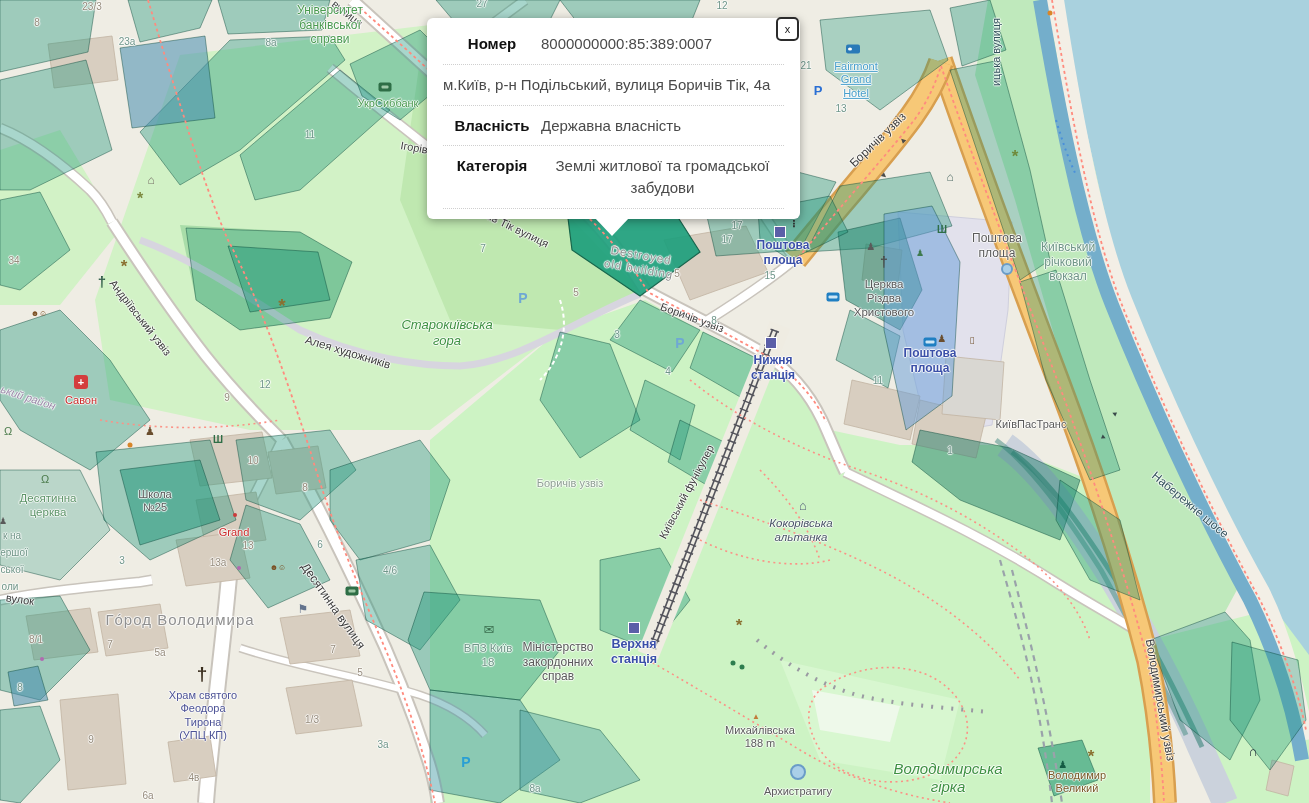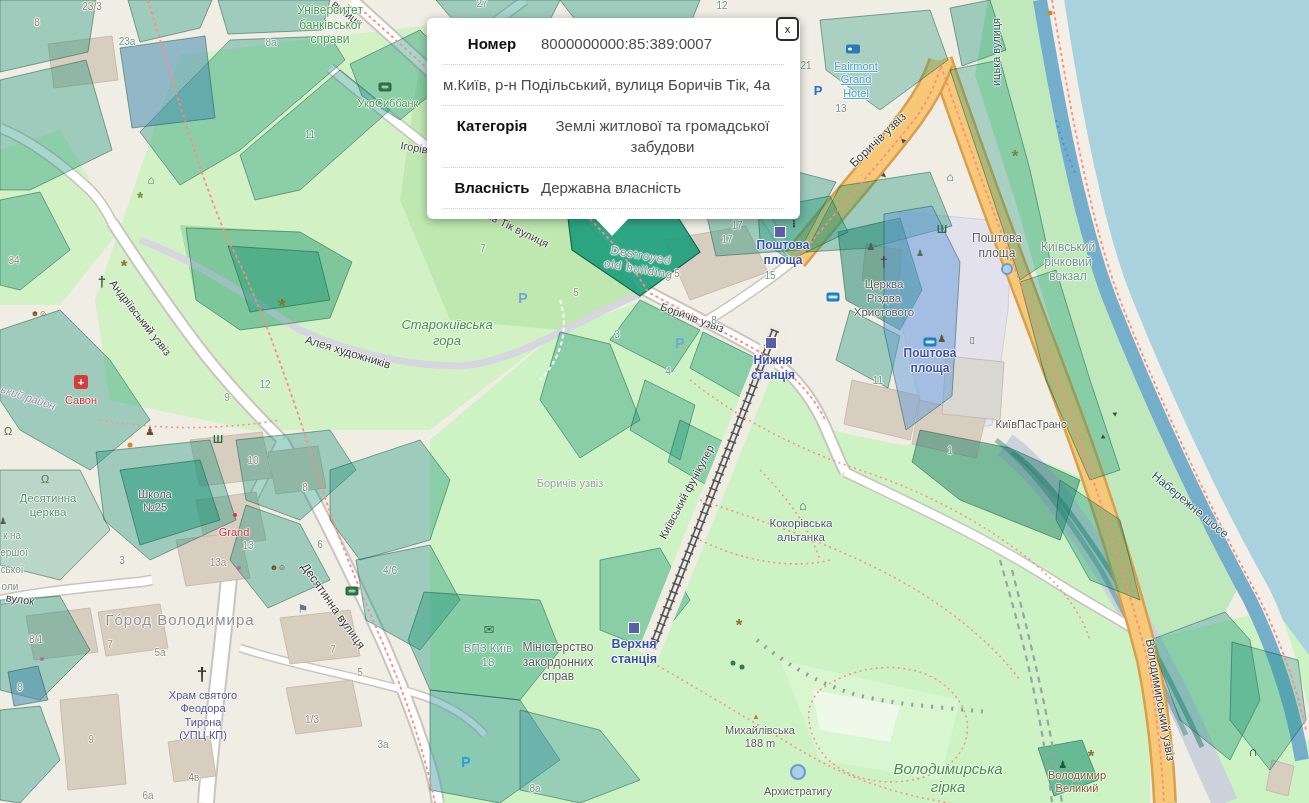--- a/index.html
+++ b/index.html
@@ -287,21 +287,21 @@
       <div class="map-label poi-gray" style="left: 558px; top: 662px; font-size: 12px; transform: translate(-50%, -50%) rotate(0deg);">Міністерство
 закордонних
 справ</div>
       <div class="map-label poi-gray" style="left: 1031px; top: 425px; transform: translate(-50%, -50%) rotate(0deg);">КиївПасТранс</div>
       <div class="map-label area-gray" style="left: 180px; top: 620px; font-size: 15px; transform: translate(-50%, -50%) rotate(0deg);">Гóрод Володимира</div>
       <div class="map-label poi-gray" style="left: 760px; top: 737px; transform: translate(-50%, -50%) rotate(0deg);">Михайлівська
 188 m</div>
       <div class="map-label poi-gray" style="left: 798px; top: 792px; transform: translate(-50%, -50%) rotate(0deg);">Архистратигу</div>
       <div class="map-label area-gray" style="left: 640px; top: 262px; font-size: 11.5px; transform: translate(-50%, -50%) rotate(10deg);">Destroyed
 old building</div>
-      <div class="map-label poi-dark" style="left: 801px; top: 530px; font-size: 11.5px; transform: translate(-50%, -50%) rotate(0deg);">Кокорівська
+      <div class="map-label poi-dark" style="left: 801px; top: 530px; font-size: 11.5px; transform: translate(-50%, -50%) rotate(0deg); font-style: italic;">Кокорівська
 альтанка</div>
       <div class="map-label poi-indigo" style="left: 203px; top: 716px; transform: translate(-50%, -50%) rotate(0deg);">Храм святого
 Феодора
 Тирона
 (УПЦ КП)</div>
       <div class="map-label poi-brown" style="left: 1077px; top: 782px; transform: translate(-50%, -50%) rotate(0deg);">Володимир
 Великий</div>
       <div class="map-label poi-red" style="left: 81px; top: 401px; transform: translate(-50%, -50%) rotate(0deg);">Савон</div>
       <div class="map-label poi-red" style="left: 234px; top: 533px; transform: translate(-50%, -50%) rotate(0deg);">Grand</div>
       <div class="map-label poi-green2" style="left: 48px; top: 505px; font-size: 11.5px; transform: translate(-50%, -50%) rotate(0deg);">Десятинна
@@ -415,23 +415,23 @@
 <div id="popup">
   <button id="popup-close">x</button>
   <div class="prow">
     <div class="plabel">Номер</div>
     <div class="pvalue">8000000000:85:389:0007</div>
   </div>
   <div class="prow">
     <div class="pvalue">м.Київ, р-н Подільський, вулиця Боричів Тік, 4а</div>
   </div>
   <div class="prow">
+    <div class="plabel">Власність</div>
+    <div class="pvalue">Державна власність</div>
+  </div>
+  <div class="prow">
     <div class="plabel">Категорія</div>
     <div class="pvalue">Землі житлової та громадської забудови</div>
   </div>
-  <div class="prow">
-    <div class="plabel">Власність</div>
-    <div class="pvalue">Державна власність</div>
-  </div>
   <div id="popup-arrow"></div>
 </div>
 
 </div>
 
 </body></html>

